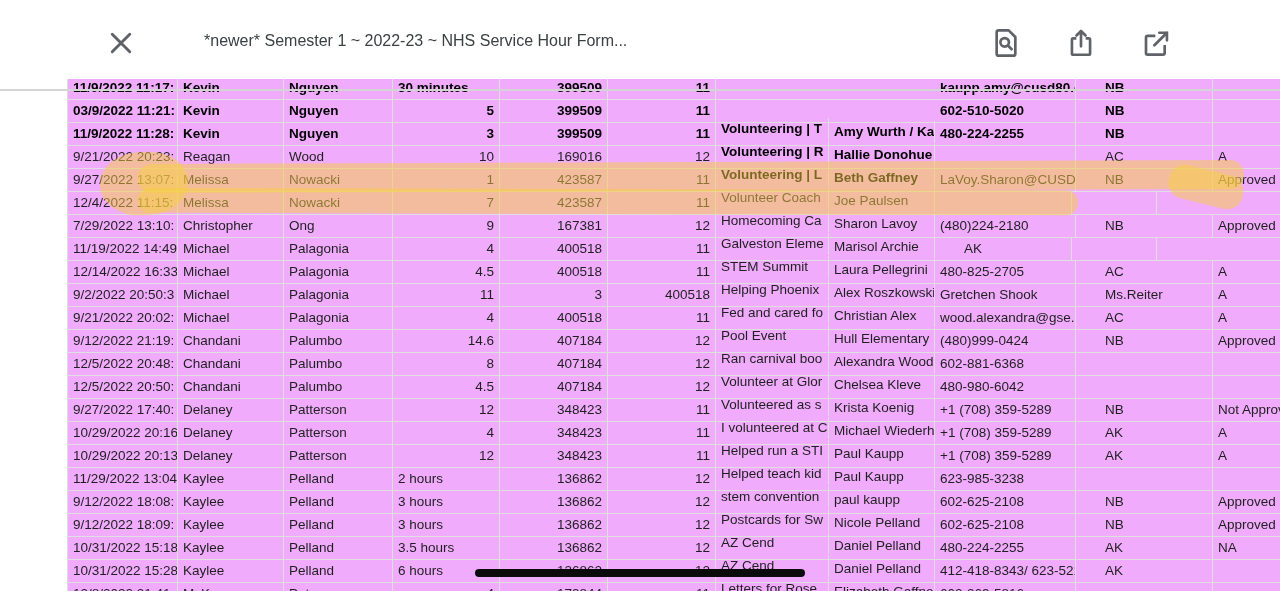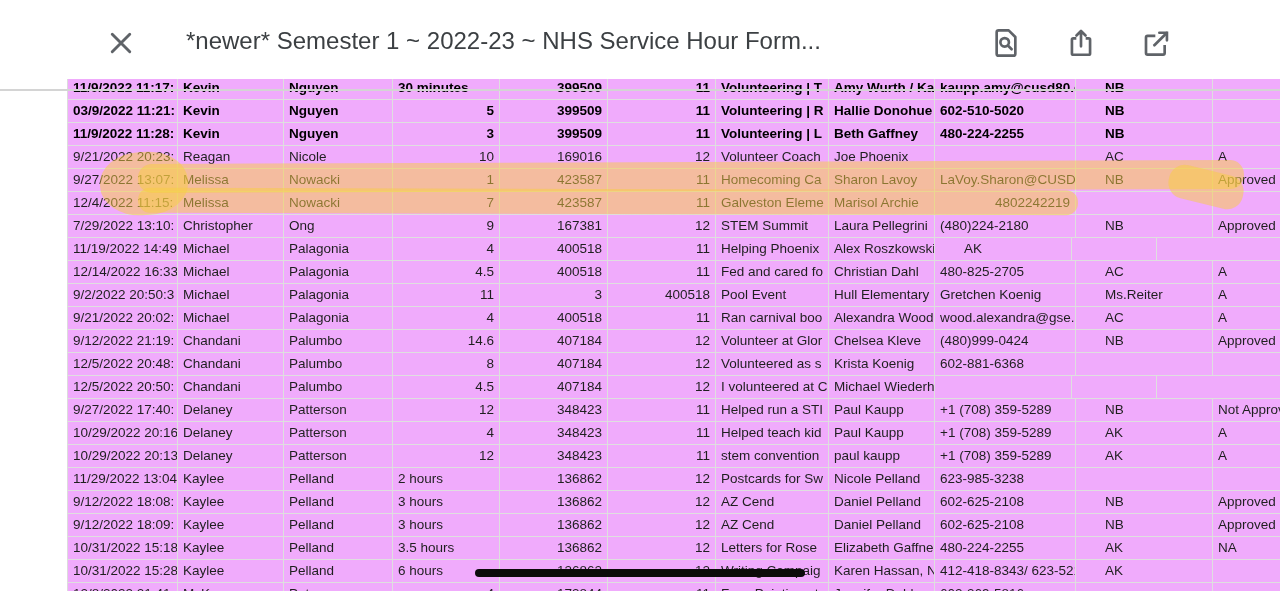--- a/index.html
+++ b/index.html
@@ -1,36 +1,36 @@
 <!DOCTYPE html>
 <html><head>
 <meta charset="utf-8">
 <style>
   html,body{margin:0;padding:0;background:#fff;width:1280px;height:591px;overflow:hidden;
     font-family:"Liberation Sans",sans-serif;}
   
   .toolbar{position:absolute;left:0;top:0;width:1280px;height:79px;background:#fff;z-index:20;}
   .close-btn{position:absolute;left:103px;top:25px;width:36px;height:36px;cursor:pointer;
     display:flex;align-items:center;justify-content:center;}
-  .doc-title{position:absolute;left:186px;top:0;height:79px;line-height:82px;font-size:24px;
+  .doc-title{position:absolute;left:204px;top:0;height:79px;line-height:82px;font-size:16px;
     color:#3c4043;white-space:nowrap;overflow:hidden;max-width:760px;}
   .tb-icon{position:absolute;top:26px;width:34px;height:34px;cursor:pointer;
     display:flex;align-items:center;justify-content:center;}
   .tb-icon svg,.close-btn svg{stroke:#5f6368;fill:none;stroke-width:2px;}
   #icon-find{left:989px;} #icon-share{left:1064px;} #icon-open{left:1139px;}
   .divider{position:absolute;left:0;top:89px;width:1280px;height:2px;background:#d4d4d4;z-index:25;}
   
   .sheet{position:absolute;left:67px;top:77px;z-index:1;border-left:1px solid #dcdcdc;}
   .row{display:flex;height:22px;border-bottom:1px solid #dfdfdf;background:#f0abfc;}
   .row.bold .cell{font-weight:700;color:#000;}
   .cell{box-sizing:border-box;height:22px;line-height:21px;font-size:13.5px;color:#1f1f1f;
     padding:0 5px;border-right:1px solid #dfdfdf;white-space:nowrap;overflow:hidden;text-align:left;}
   .cell.num{text-align:right;}
   .c0{width:110px;}.c1{width:106px;}.c2{width:109px;}.c3{width:107px;}.c4{width:108px;}
-  .c5{width:108px;}.c6{width:113px;}.c7{width:106px;}.c8{width:141px;}.c9{width:113px;margin-left:24px;}
+  .c5{width:108px;}.c6{width:113px;margin-top:41px;}.c7{width:106px;margin-top:44px;}.c8{width:141px;}.c9{width:113px;margin-left:24px;}
   .c10{width:85px;}
   
   .hl{position:absolute;background:rgba(247,205,66,0.5);z-index:15;pointer-events:none;}
   .hl-blob{left:100px;top:152px;width:88px;height:63px;border-radius:40px/30px;transform:rotate(-3deg);}
   .hl-1{left:138px;top:162px;width:1106px;height:29px;border-radius:14px;transform:rotate(-0.2deg);}
   .hl-1tail{left:1168px;top:170px;width:76px;height:34px;border-radius:16px;transform:rotate(14deg);}
   .hl-2{left:138px;top:189px;width:940px;height:25px;border-radius:12px;transform:rotate(0.15deg);}
   
   .hscroll{position:absolute;left:475px;top:569px;width:330px;height:8px;border-radius:4px;
     background:#0b0b0b;z-index:40;cursor:pointer;}
@@ -74,26 +74,26 @@
       <div class="cell c5 num">11</div>
       <div class="cell c6">Volunteering | L</div>
       <div class="cell c7">Beth Gaffney</div>
       <div class="cell c8">480-224-2255</div>
       <div class="cell c9">NB</div>
       <div class="cell c10"></div>
     </div>
     <div class="row">
       <div class="cell c0">9/21/2022 20:23:</div>
       <div class="cell c1">Reagan</div>
-      <div class="cell c2">Nicole</div>
+      <div class="cell c2">Wood</div>
       <div class="cell c3 num">10</div>
       <div class="cell c4 num">169016</div>
       <div class="cell c5 num">12</div>
       <div class="cell c6">Volunteer Coach</div>
-      <div class="cell c7">Joe Phoenix</div>
+      <div class="cell c7">Joe Paulsen</div>
       <div class="cell c8"></div>
       <div class="cell c9">AC</div>
       <div class="cell c10">A</div>
     </div>
     <div class="row">
       <div class="cell c0">9/27/2022 13:07:</div>
       <div class="cell c1">Melissa</div>
       <div class="cell c2">Nowacki</div>
       <div class="cell c3 num">1</div>
       <div class="cell c4 num">423587</div>
@@ -106,21 +106,20 @@
     </div>
     <div class="row">
       <div class="cell c0">12/4/2022 11:15:</div>
       <div class="cell c1">Melissa</div>
       <div class="cell c2">Nowacki</div>
       <div class="cell c3 num">7</div>
       <div class="cell c4 num">423587</div>
       <div class="cell c5 num">11</div>
       <div class="cell c6">Galveston Eleme</div>
       <div class="cell c7">Marisol Archie</div>
-      <div class="cell c8 num">4802242219</div>
       <div class="cell c9"></div>
       <div class="cell c10"></div>
     </div>
     <div class="row">
       <div class="cell c0">7/29/2022 13:10:</div>
       <div class="cell c1">Christopher</div>
       <div class="cell c2">Ong</div>
       <div class="cell c3 num">9</div>
       <div class="cell c4 num">167381</div>
       <div class="cell c5 num">12</div>
@@ -143,35 +142,35 @@
       <div class="cell c10"></div>
     </div>
     <div class="row">
       <div class="cell c0">12/14/2022 16:33</div>
       <div class="cell c1">Michael</div>
       <div class="cell c2">Palagonia</div>
       <div class="cell c3 num">4.5</div>
       <div class="cell c4 num">400518</div>
       <div class="cell c5 num">11</div>
       <div class="cell c6">Fed and cared fo</div>
-      <div class="cell c7">Christian Dahl</div>
+      <div class="cell c7">Christian Alex</div>
       <div class="cell c8">480-825-2705</div>
       <div class="cell c9">AC</div>
       <div class="cell c10">A</div>
     </div>
     <div class="row">
       <div class="cell c0">9/2/2022 20:50:3</div>
       <div class="cell c1">Michael</div>
       <div class="cell c2">Palagonia</div>
       <div class="cell c3 num">11</div>
       <div class="cell c4 num">3</div>
       <div class="cell c5 num">400518</div>
       <div class="cell c6">Pool Event</div>
       <div class="cell c7">Hull Elementary</div>
-      <div class="cell c8">Gretchen Koenig</div>
+      <div class="cell c8">Gretchen Shook</div>
       <div class="cell c9">Ms.Reiter</div>
       <div class="cell c10">A</div>
     </div>
     <div class="row">
       <div class="cell c0">9/21/2022 20:02:</div>
       <div class="cell c1">Michael</div>
       <div class="cell c2">Palagonia</div>
       <div class="cell c3 num">4</div>
       <div class="cell c4 num">400518</div>
       <div class="cell c5 num">11</div>
@@ -209,20 +208,21 @@
     </div>
     <div class="row">
       <div class="cell c0">12/5/2022 20:50:</div>
       <div class="cell c1">Chandani</div>
       <div class="cell c2">Palumbo</div>
       <div class="cell c3 num">4.5</div>
       <div class="cell c4 num">407184</div>
       <div class="cell c5 num">12</div>
       <div class="cell c6">I volunteered at C</div>
       <div class="cell c7">Michael Wiederh</div>
+      <div class="cell c8">480-980-6042</div>
       <div class="cell c9"></div>
       <div class="cell c10"></div>
     </div>
     <div class="row">
       <div class="cell c0">9/27/2022 17:40:</div>
       <div class="cell c1">Delaney</div>
       <div class="cell c2">Patterson</div>
       <div class="cell c3 num">12</div>
       <div class="cell c4 num">348423</div>
       <div class="cell c5 num">11</div>

